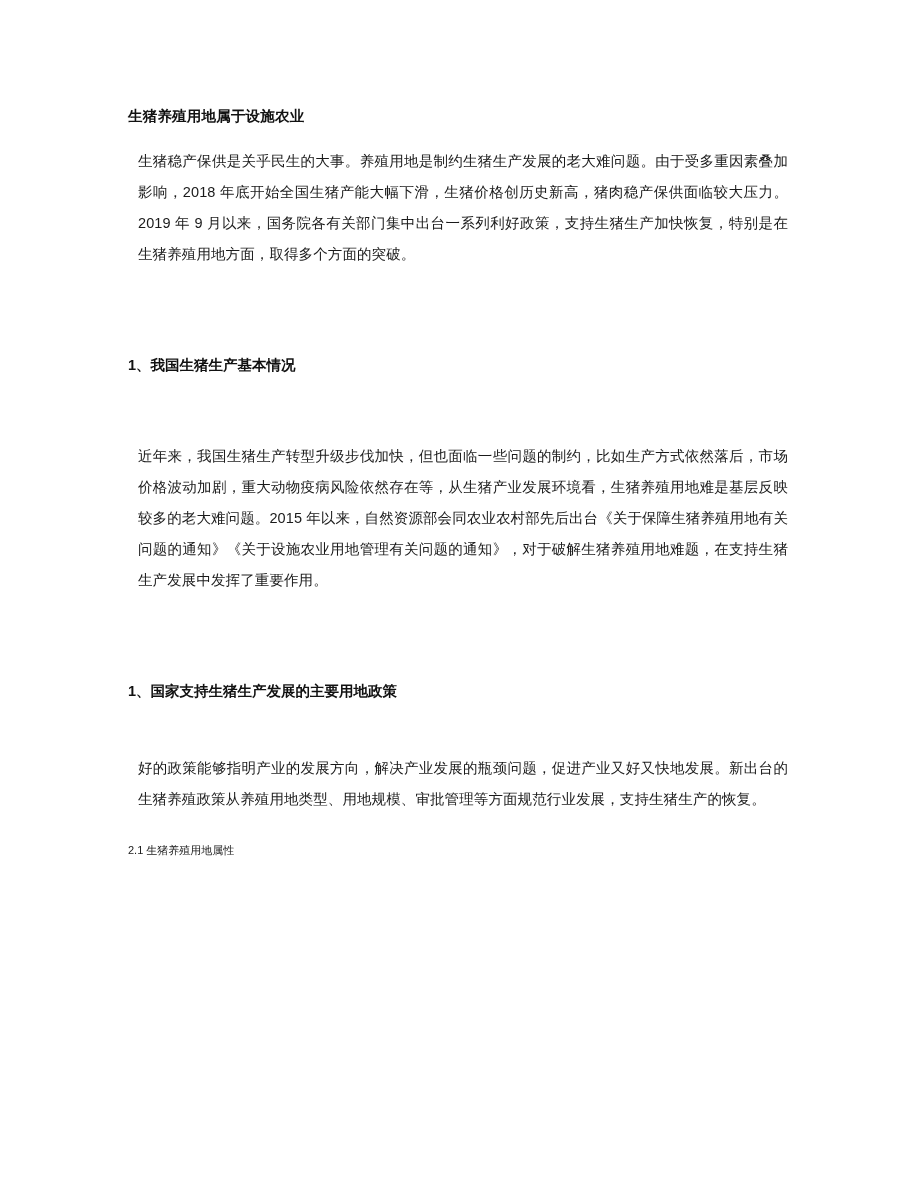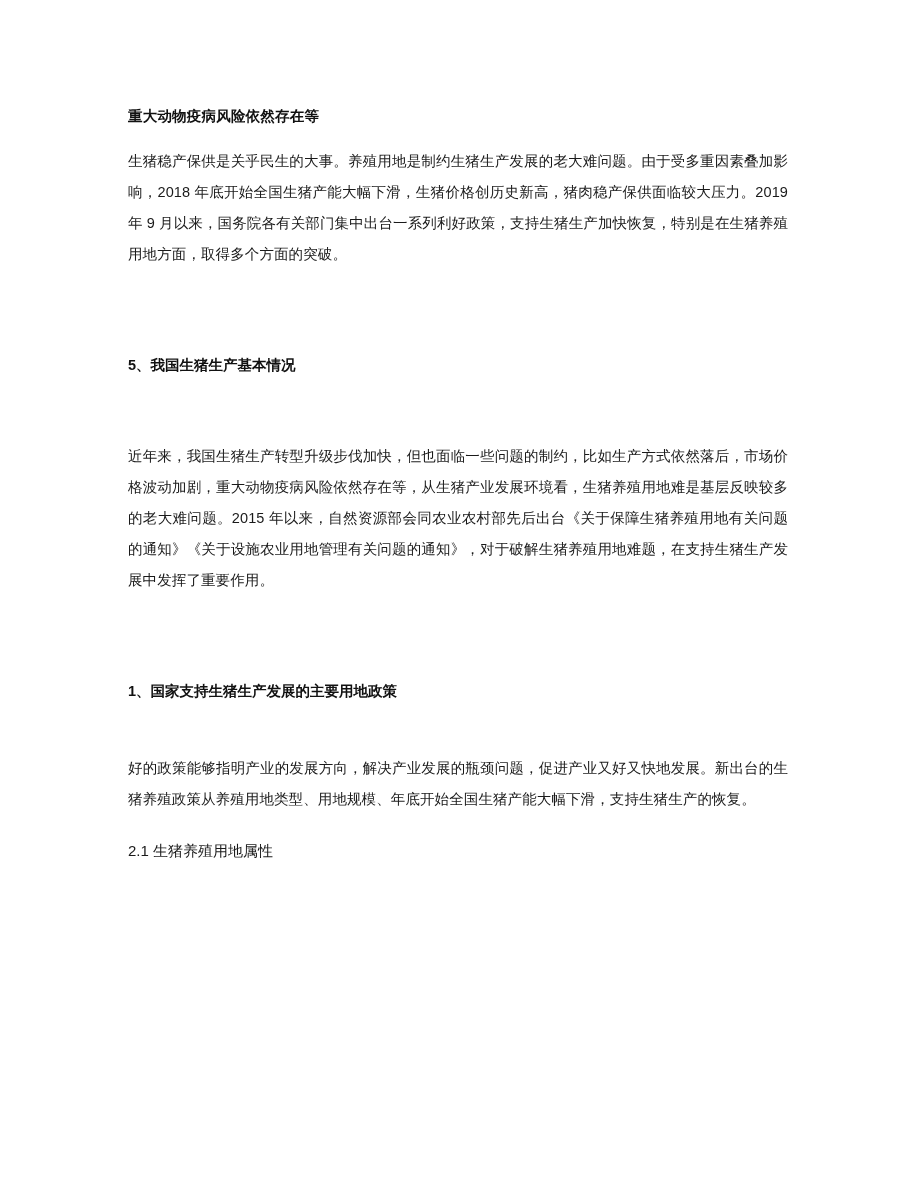--- a/index.html
+++ b/index.html
@@ -29,74 +29,74 @@
   }
   .doc-title {
     font-size: 14.5px;
     font-weight: 700;
     color: #111;
     letter-spacing: 0.2px;
     margin: 0 0 18px 0;
     line-height: 1.6;
   }
   p {
-    margin: 0 0 6px 0;
+    margin: 0 0 6px 10px;
     font-size: 14.5px;
     line-height: 31px;
     color: #1a1a1a;
     text-align: justify;
     text-justify: inter-ideograph;
     letter-spacing: 0.1px;
   }
   .heading {
     font-size: 14.5px;
     font-weight: 700;
     line-height: 31px;
     color: #111;
     margin: 0;
   }
   .subheading {
-    font-size: 15px;
+    font-size: 11px;
     font-weight: 400;
     line-height: 31px;
     color: #1a1a1a;
     margin: 0 0 2px 0;
   }
   .gap-lg { height: 74px; }
   .gap-md { height: 46px; }
   .gap-xs { height: 14px; }
 </style>
 </head>
 <body>
 
 <div class="page">
   <div class="content">
 
-    <div class="doc-title">重大动物疫病风险依然存在等</div>
+    <div class="doc-title">生猪养殖用地属于设施农业</div>
 
     <p>生猪稳产保供是关乎民生的大事。养殖用地是制约生猪生产发展的老大难问题。由于受多重因素叠加影响，2018 年底开始全国生猪产能大幅下滑，生猪价格创历史新高，猪肉稳产保供面临较大压力。2019 年 9 月以来，国务院各有关部门集中出台一系列利好政策，支持生猪生产加快恢复，特别是在生猪养殖用地方面，取得多个方面的突破。</p>
 
     <div class="gap-lg"></div>
 
-    <div class="heading">5、我国生猪生产基本情况</div>
+    <div class="heading">1、我国生猪生产基本情况</div>
 
     <div class="gap-md"></div>
 
 
     <div class="gap-xs"></div>
 
     <p>近年来，我国生猪生产转型升级步伐加快，但也面临一些问题的制约，比如生产方式依然落后，市场价格波动加剧，重大动物疫病风险依然存在等，从生猪产业发展环境看，生猪养殖用地难是基层反映较多的老大难问题。2015 年以来，自然资源部会同农业农村部先后出台《关于保障生猪养殖用地有关问题的通知》《关于设施农业用地管理有关问题的通知》，对于破解生猪养殖用地难题，在支持生猪生产发展中发挥了重要作用。</p>
 
     <div class="gap-lg"></div>
 
     <div class="heading">1、国家支持生猪生产发展的主要用地政策</div>
 
     <div class="gap-md"></div>
 
-    <p>好的政策能够指明产业的发展方向，解决产业发展的瓶颈问题，促进产业又好又快地发展。新出台的生猪养殖政策从养殖用地类型、用地规模、年底开始全国生猪产能大幅下滑，支持生猪生产的恢复。</p>
+    <p>好的政策能够指明产业的发展方向，解决产业发展的瓶颈问题，促进产业又好又快地发展。新出台的生猪养殖政策从养殖用地类型、用地规模、审批管理等方面规范行业发展，支持生猪生产的恢复。</p>
 
     <div class="gap-xs"></div>
 
     <div class="subheading">2.1 生猪养殖用地属性</div>
 
 
   </div>
 </div>
 
 </body></html>

